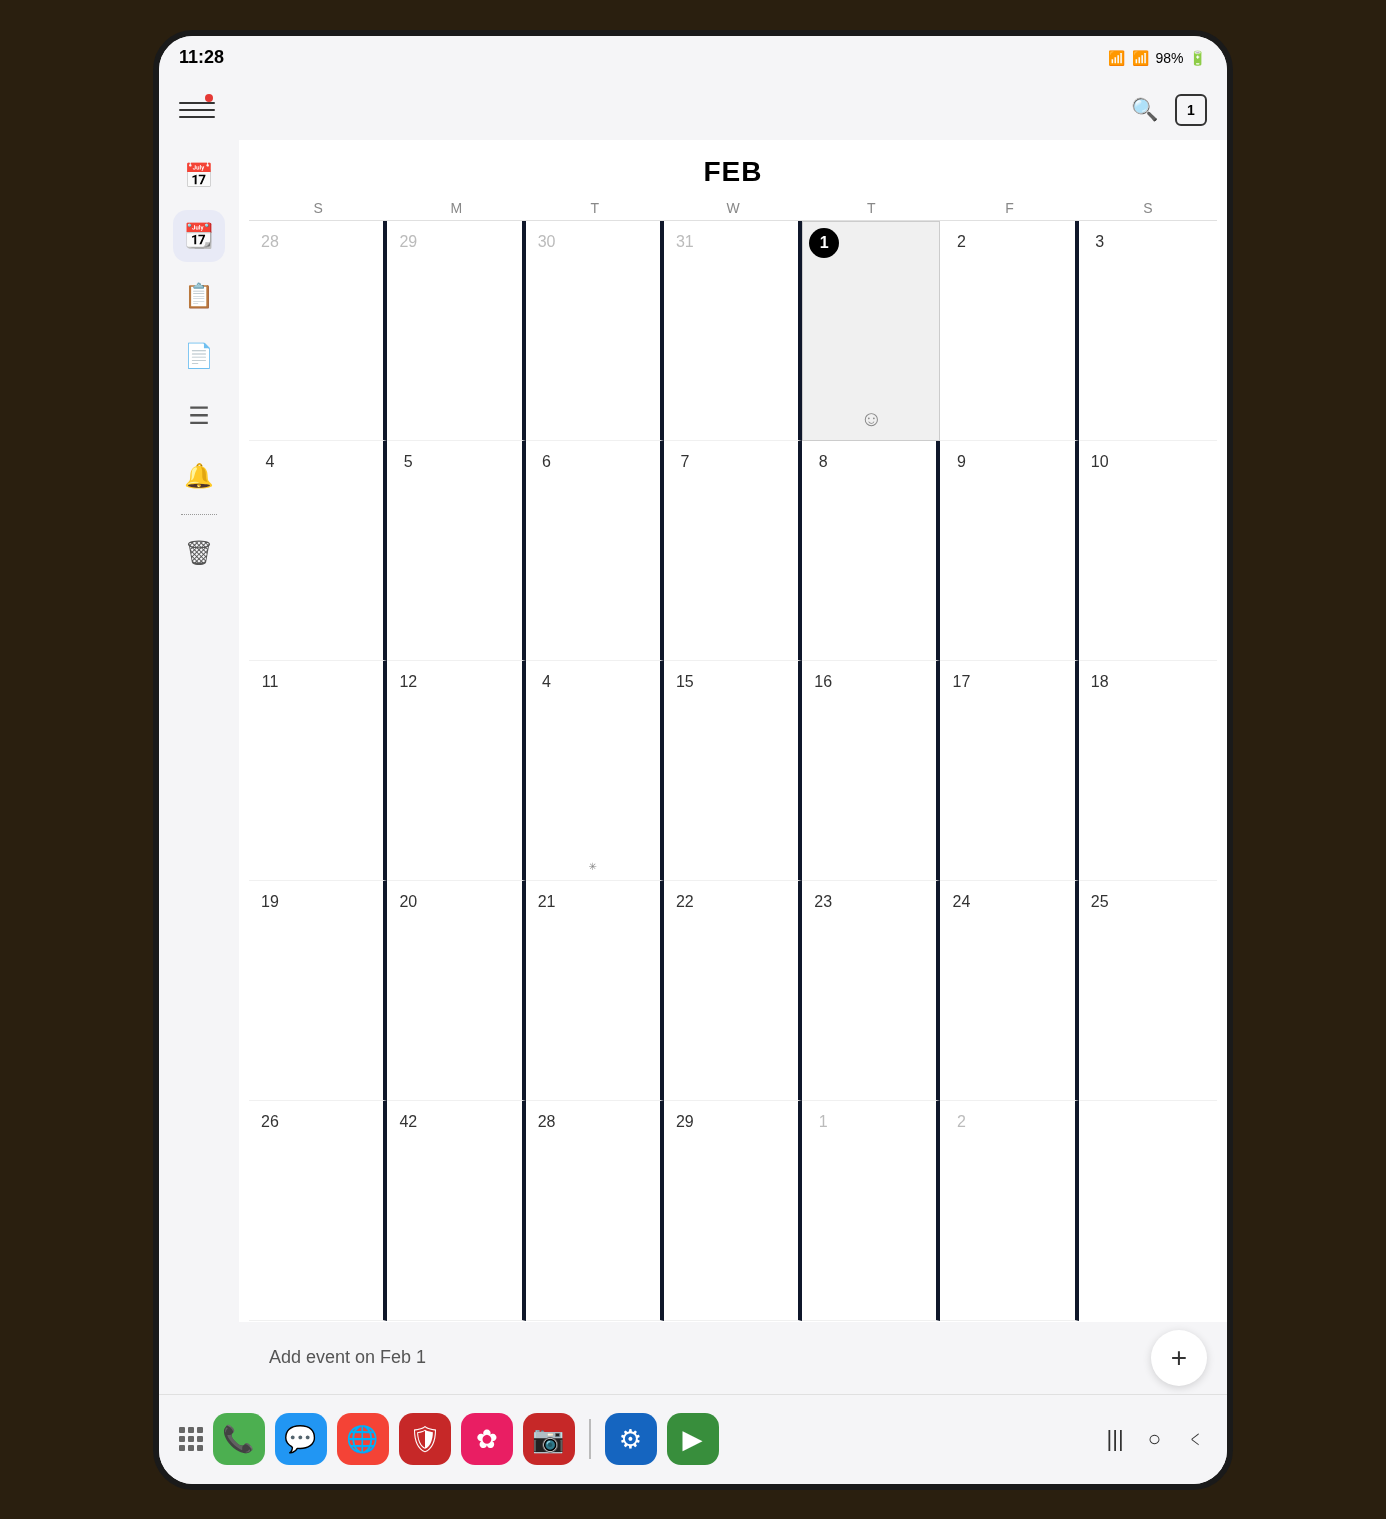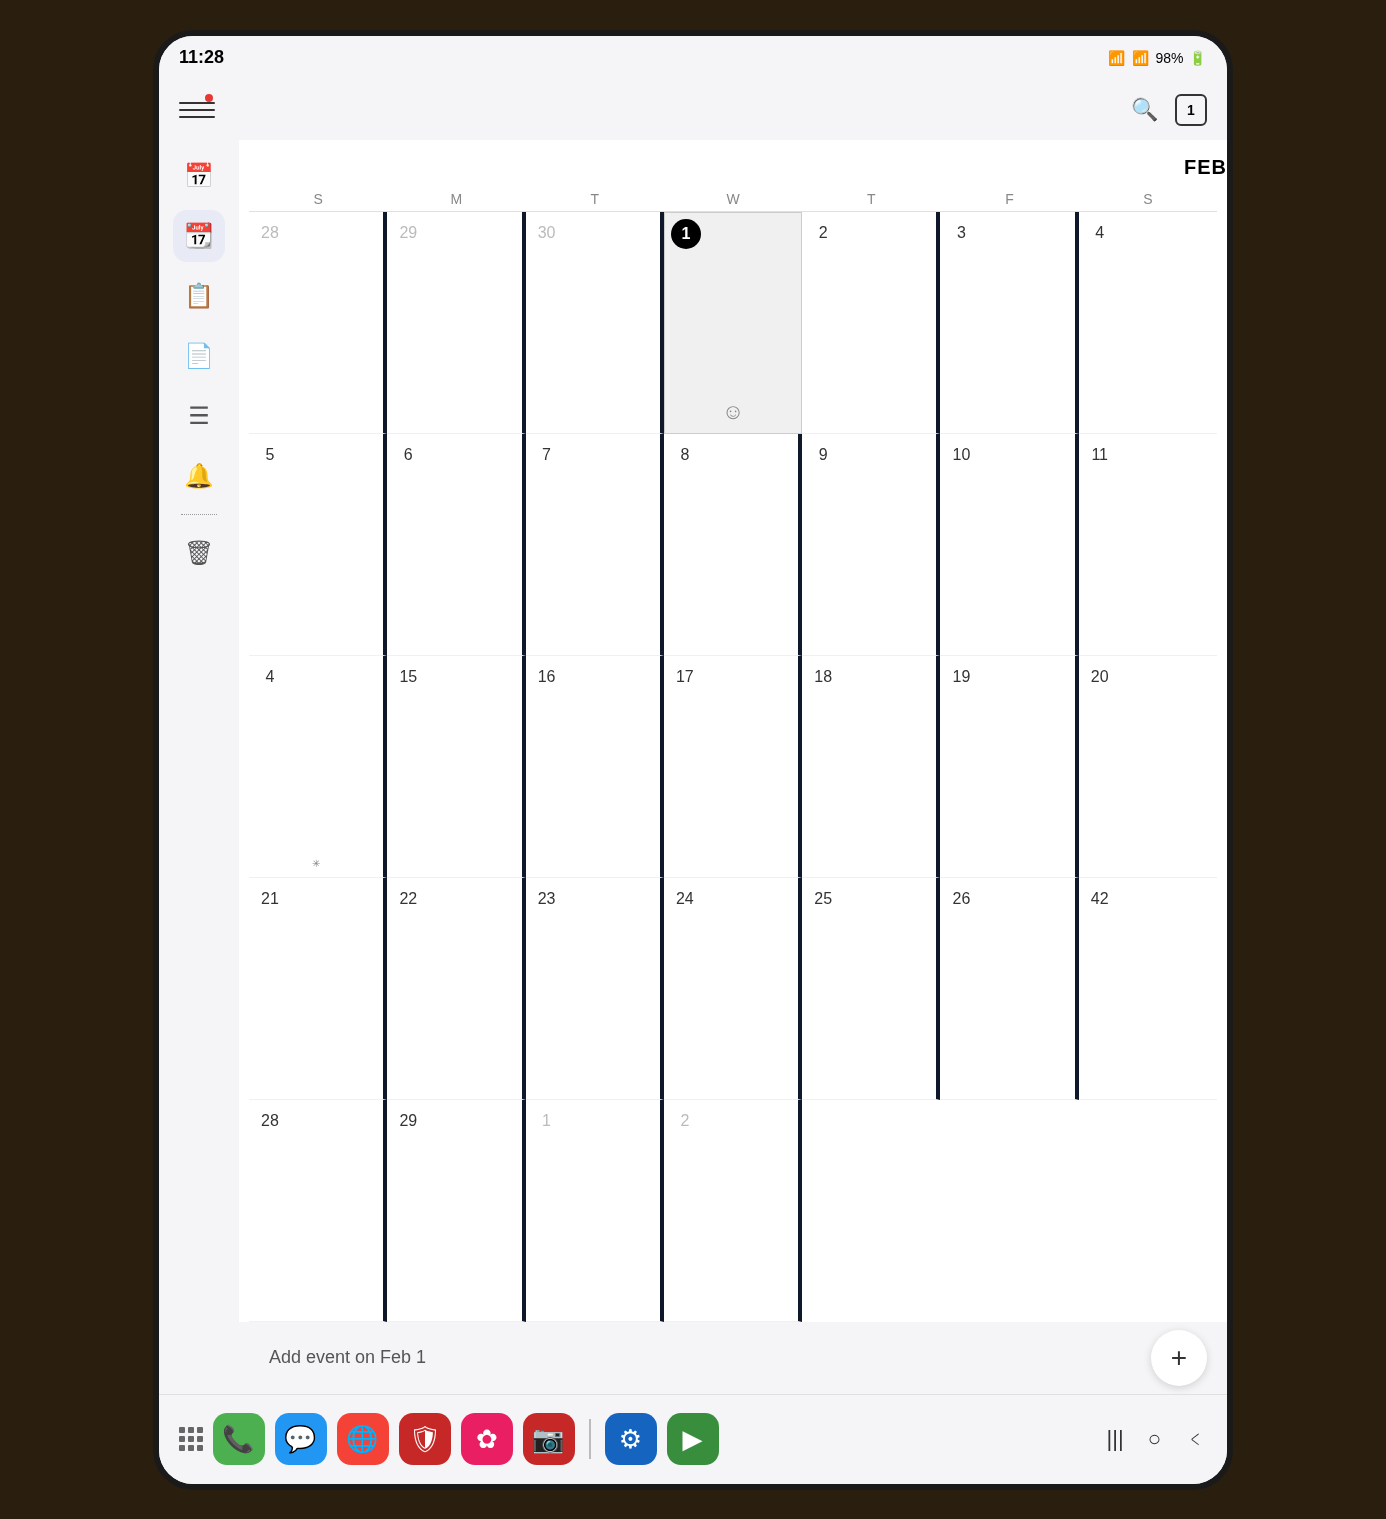--- a/index.html
+++ b/index.html
@@ -146,23 +146,23 @@
     }
     
     .calendar-area {
       flex: 1;
       background: #fff;
       display: flex;
       flex-direction: column;
       overflow: hidden;
     }
     .month-header {
-      text-align: right;
+      text-align: center;
       padding: 16px 0 8px;
-      font-size: 20px;
+      font-size: 28px;
       font-weight: 700;
       color: #000;
       letter-spacing: 1px;
     }
     
     .day-headers {
       display: grid;
       grid-template-columns: repeat(7, 1fr);
       padding: 0 10px;
     }
@@ -379,20 +379,23 @@
 
         <div class="cal-cell">
           <div class="cal-date outside">28</div>
         </div>
         <div class="cal-cell">
           <div class="cal-date outside">29</div>
         </div>
         <div class="cal-cell">
           <div class="cal-date outside">30</div>
         </div>
+        <div class="cal-cell">
+          <div class="cal-date outside">31</div>
+        </div>
         <div class="cal-cell selected">
           <div class="cal-date today">1</div>
           <div class="smiley-icon">☺</div>
         </div>
         <div class="cal-cell">
           <div class="cal-date">2</div>
         </div>
         <div class="cal-cell">
           <div class="cal-date">3</div>
         </div>
@@ -414,20 +417,23 @@
         </div>
         <div class="cal-cell">
           <div class="cal-date">9</div>
         </div>
         <div class="cal-cell">
           <div class="cal-date">10</div>
         </div>
 
         <div class="cal-cell">
           <div class="cal-date">11</div>
+        </div>
+        <div class="cal-cell">
+          <div class="cal-date">12</div>
         </div>
         <div class="cal-cell">
           <div class="cal-date">4</div>
           <div class="event-dot">✳</div>
         </div>
         <div class="cal-cell">
           <div class="cal-date">15</div>
         </div>
         <div class="cal-cell">
           <div class="cal-date">16</div>

